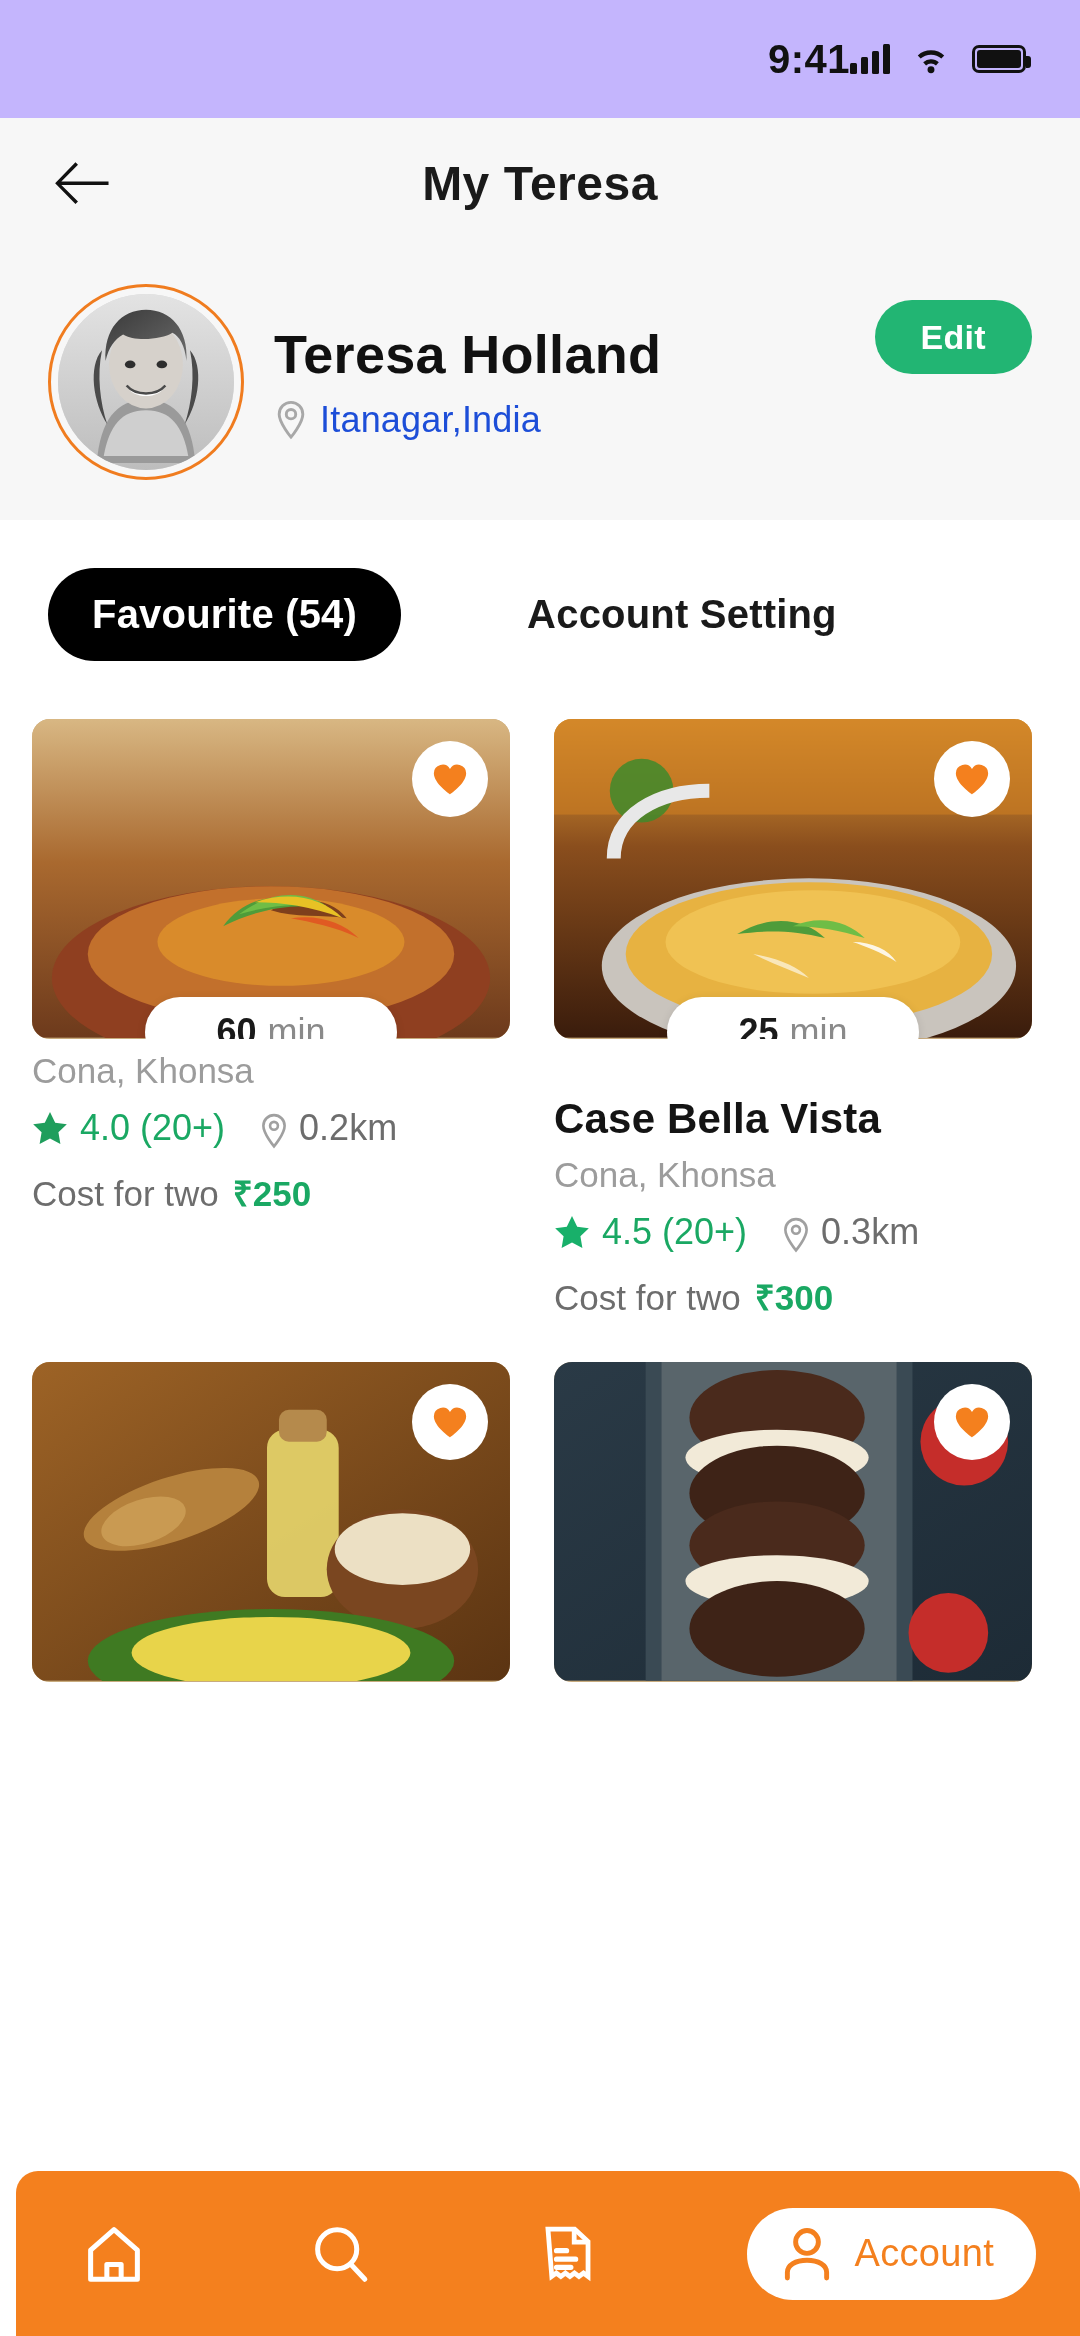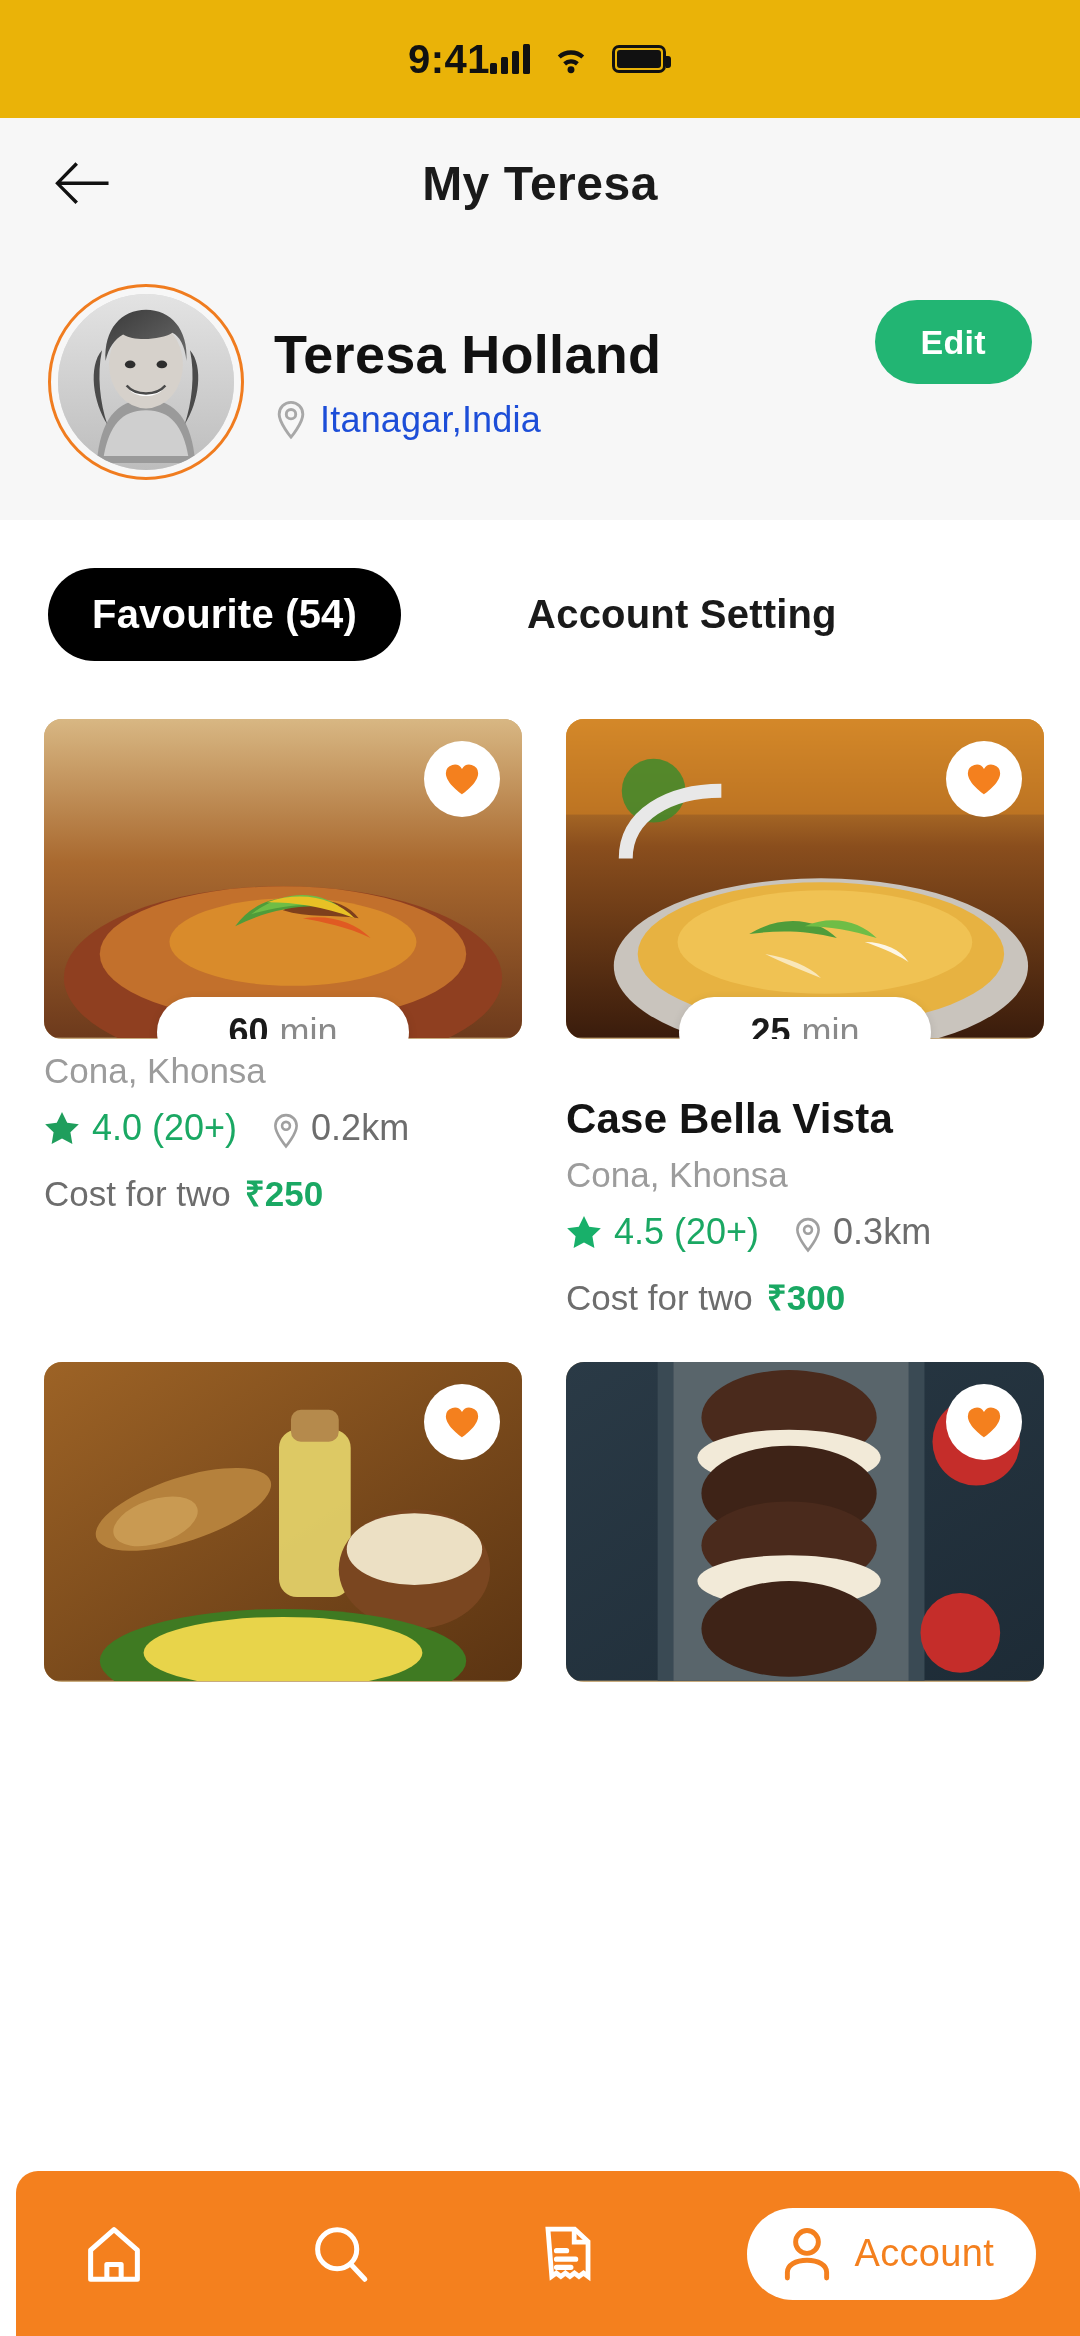--- a/index.html
+++ b/index.html
@@ -7,24 +7,24 @@
   body {
     font-family: "Liberation Sans", sans-serif;
     background:#ffffff;
     overflow:hidden;
     position:relative;
   }
 
   
   .statusbar {
     height:118px;
-    background:#eab308;
+    background:#c4b5fd;
     display:flex;
     align-items:center;
-    justify-content:center;
+    justify-content:flex-end;
     padding:0 54px 0 48px;
   }
   .status-time {
     font-size:40px;
     font-weight:600;
     color:#111;
     letter-spacing:.5px;
   }
   .status-icons { display:flex; align-items:center; gap:22px; }
   .sig { display:flex; align-items:flex-end; gap:4px; height:30px; }
@@ -106,21 +106,21 @@
     font-size:36px;
     color:#1d4ed8;
     letter-spacing:.2px;
   }
   .edit-btn {
     background:#22b573;
     color:#fff;
     border:none;
     border-radius:42px;
     padding:0 46px;
-    height:84px;
+    height:74px;
     font-size:34px;
     font-weight:600;
     font-family:inherit;
     cursor:pointer;
     flex:0 0 auto;
     align-self:flex-start;
     margin-top:16px;
     letter-spacing:.3px;
   }
 
@@ -142,21 +142,21 @@
     white-space:nowrap;
   }
   .tab.active {
     background:#000000;
     color:#ffffff;
   }
   .tab.plain { margin-left:82px; }
 
   
   .cards {
-    padding:58px 36px 0 44px;
+    padding:58px 36px 0 32px;
     display:flex;
     flex-wrap:wrap;
     gap:42px 44px;
     background:#fff;
   }
   .card { width:478px; }
   .card-media {
     position:relative;
     width:100%;
     height:320px;

